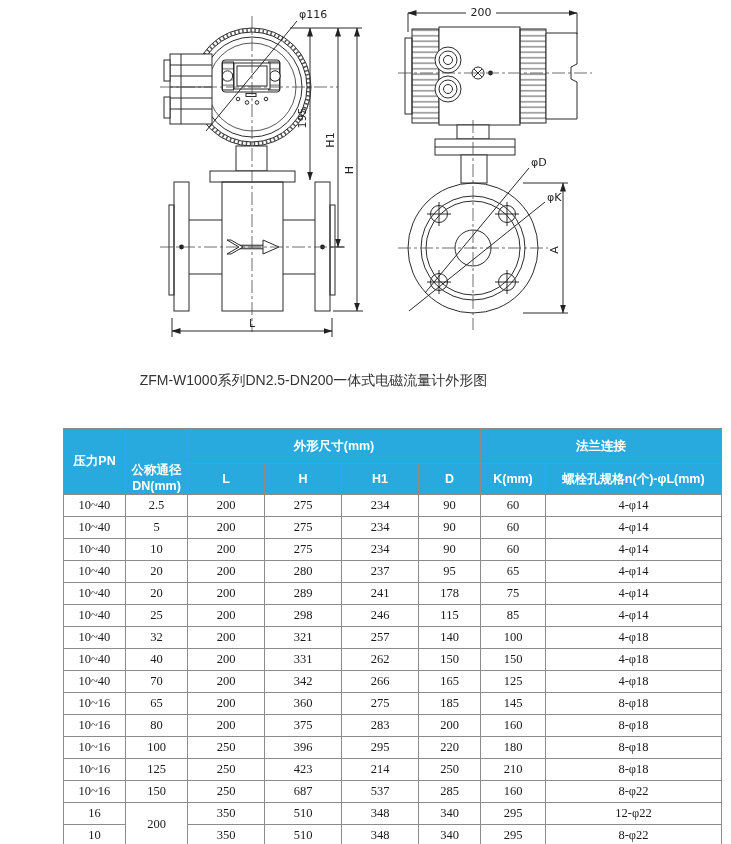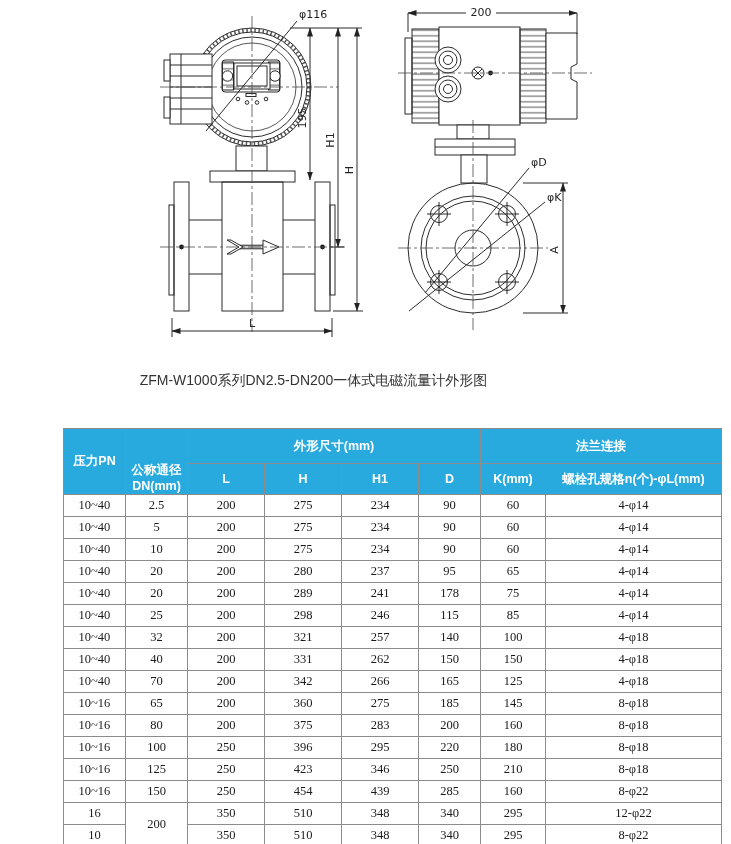--- a/index.html
+++ b/index.html
@@ -330,31 +330,31 @@
           <td>295</td>
           <td>220</td>
           <td>180</td>
           <td>8-φ18</td>
         </tr>
         <tr>
           <td>10~16</td>
           <td>125</td>
           <td>250</td>
           <td>423</td>
-          <td>346</td>
+          <td>214</td>
           <td>250</td>
           <td>210</td>
           <td>8-φ18</td>
         </tr>
         <tr>
           <td>10~16</td>
           <td>150</td>
           <td>250</td>
-          <td>454</td>
-          <td>439</td>
+          <td>687</td>
+          <td>537</td>
           <td>285</td>
           <td>160</td>
           <td>8-φ22</td>
         </tr>
         <tr>
           <td>16</td>
           <td rowspan="2">200</td>
           <td>350</td>
           <td>510</td>
           <td>348</td>

